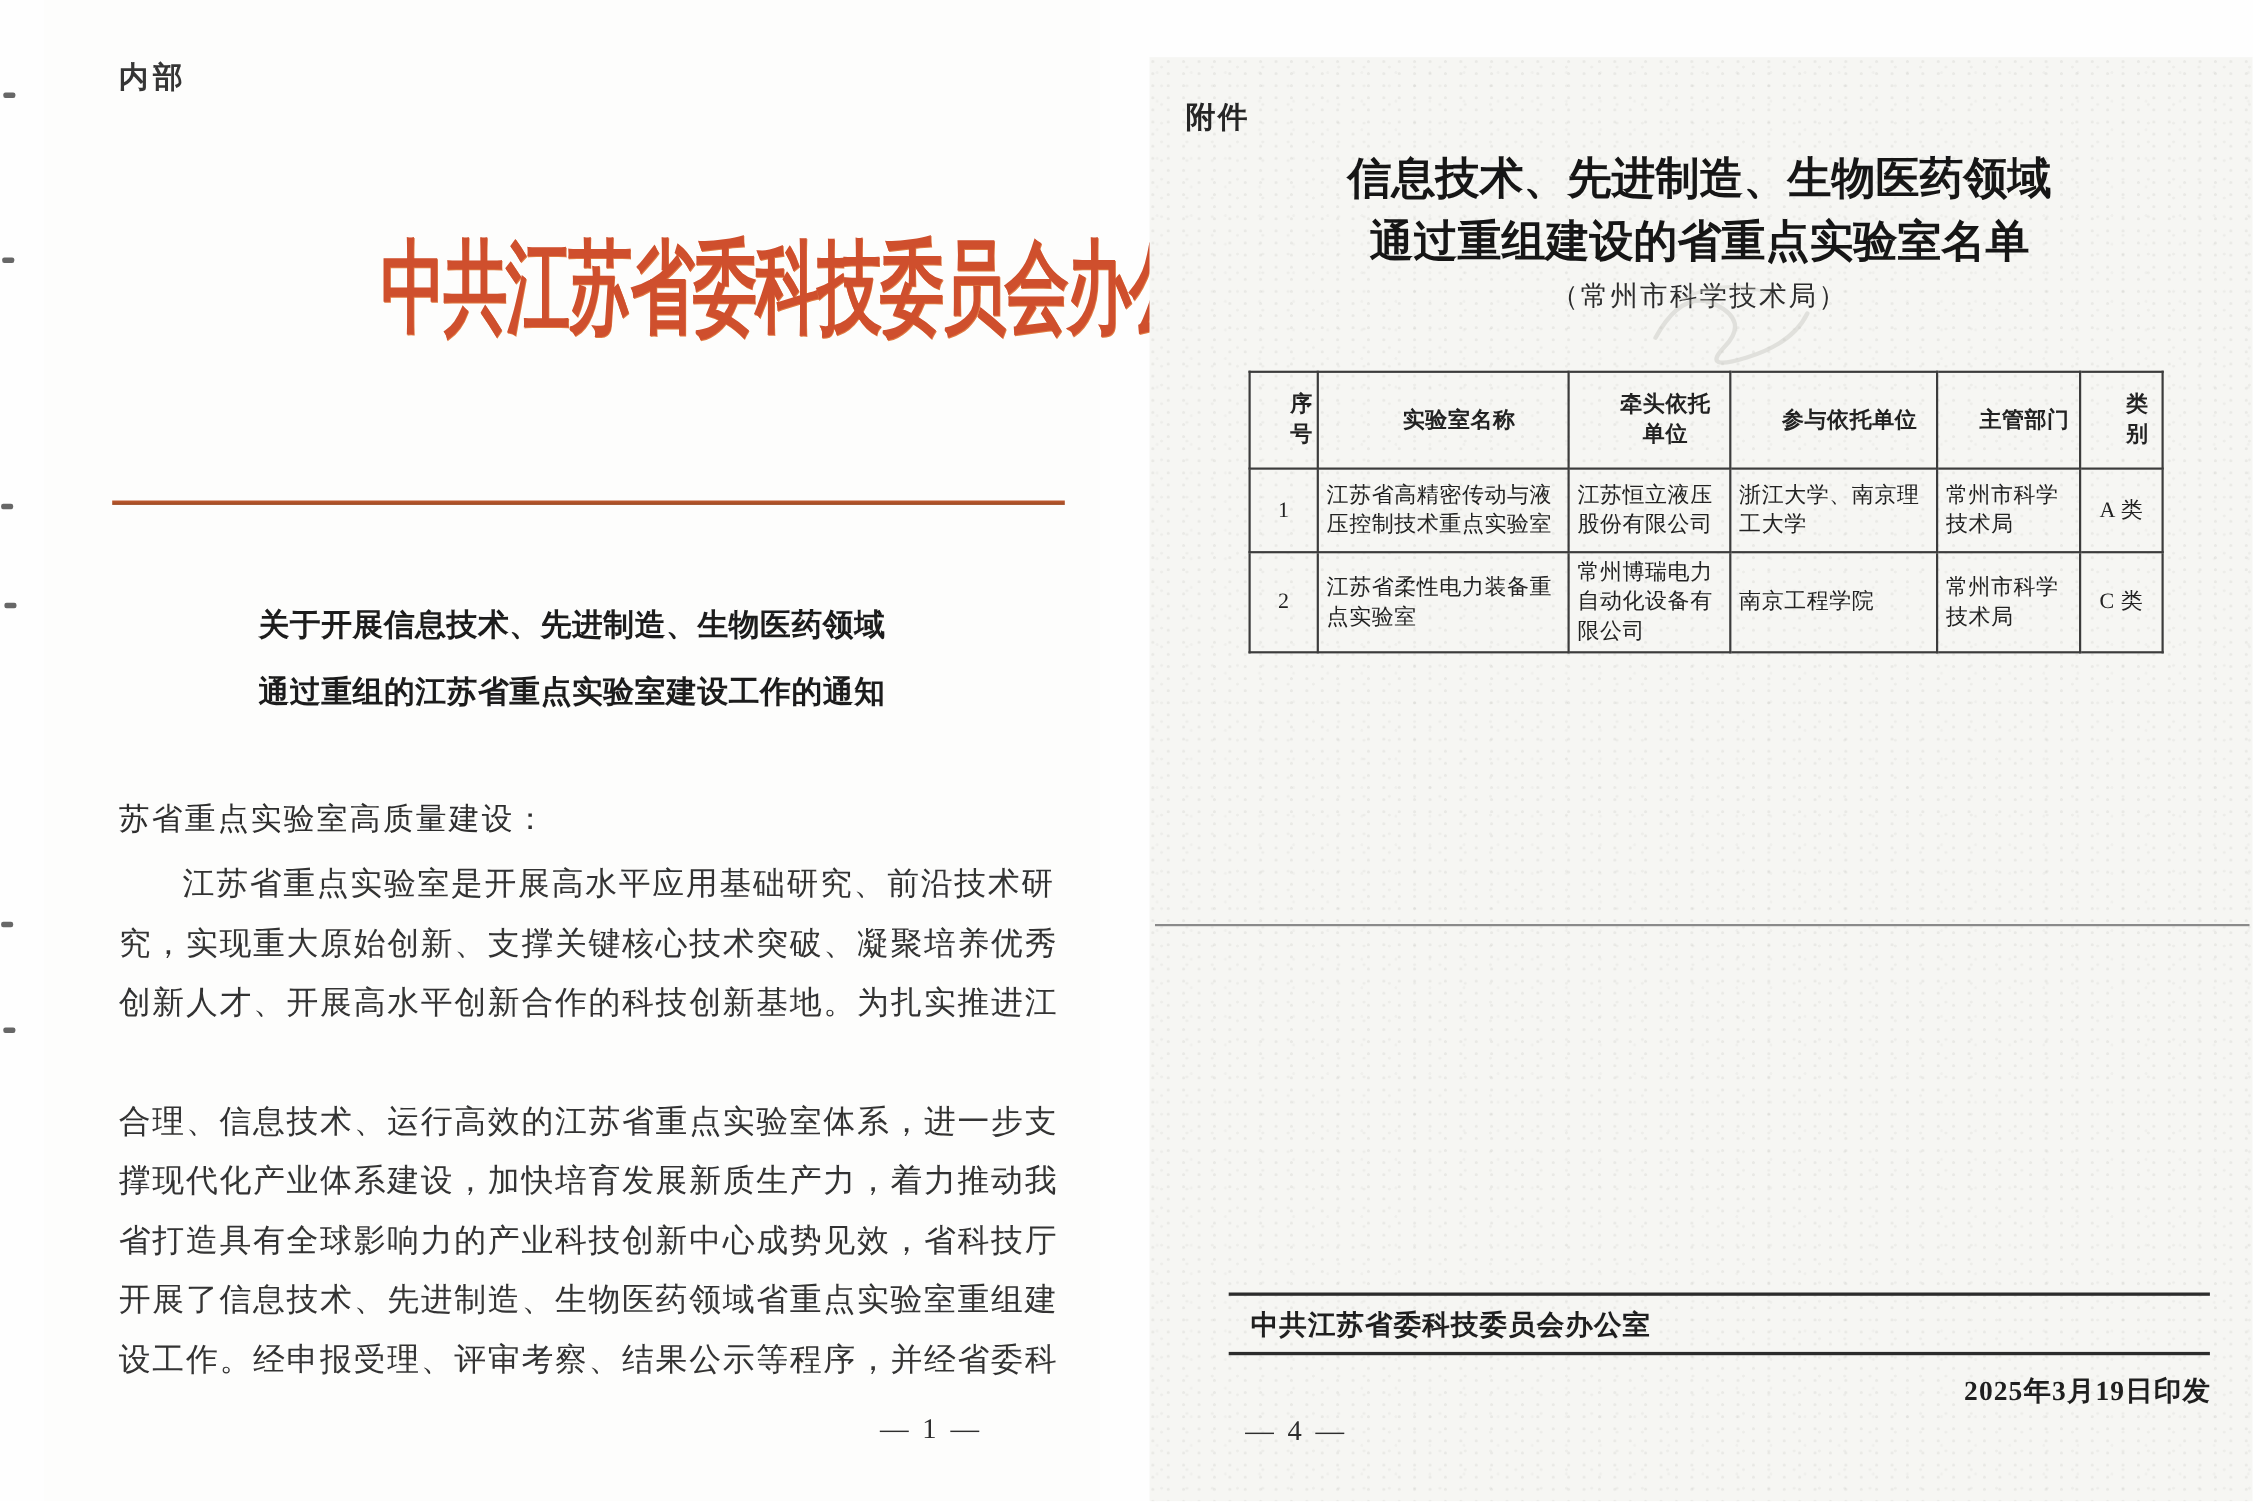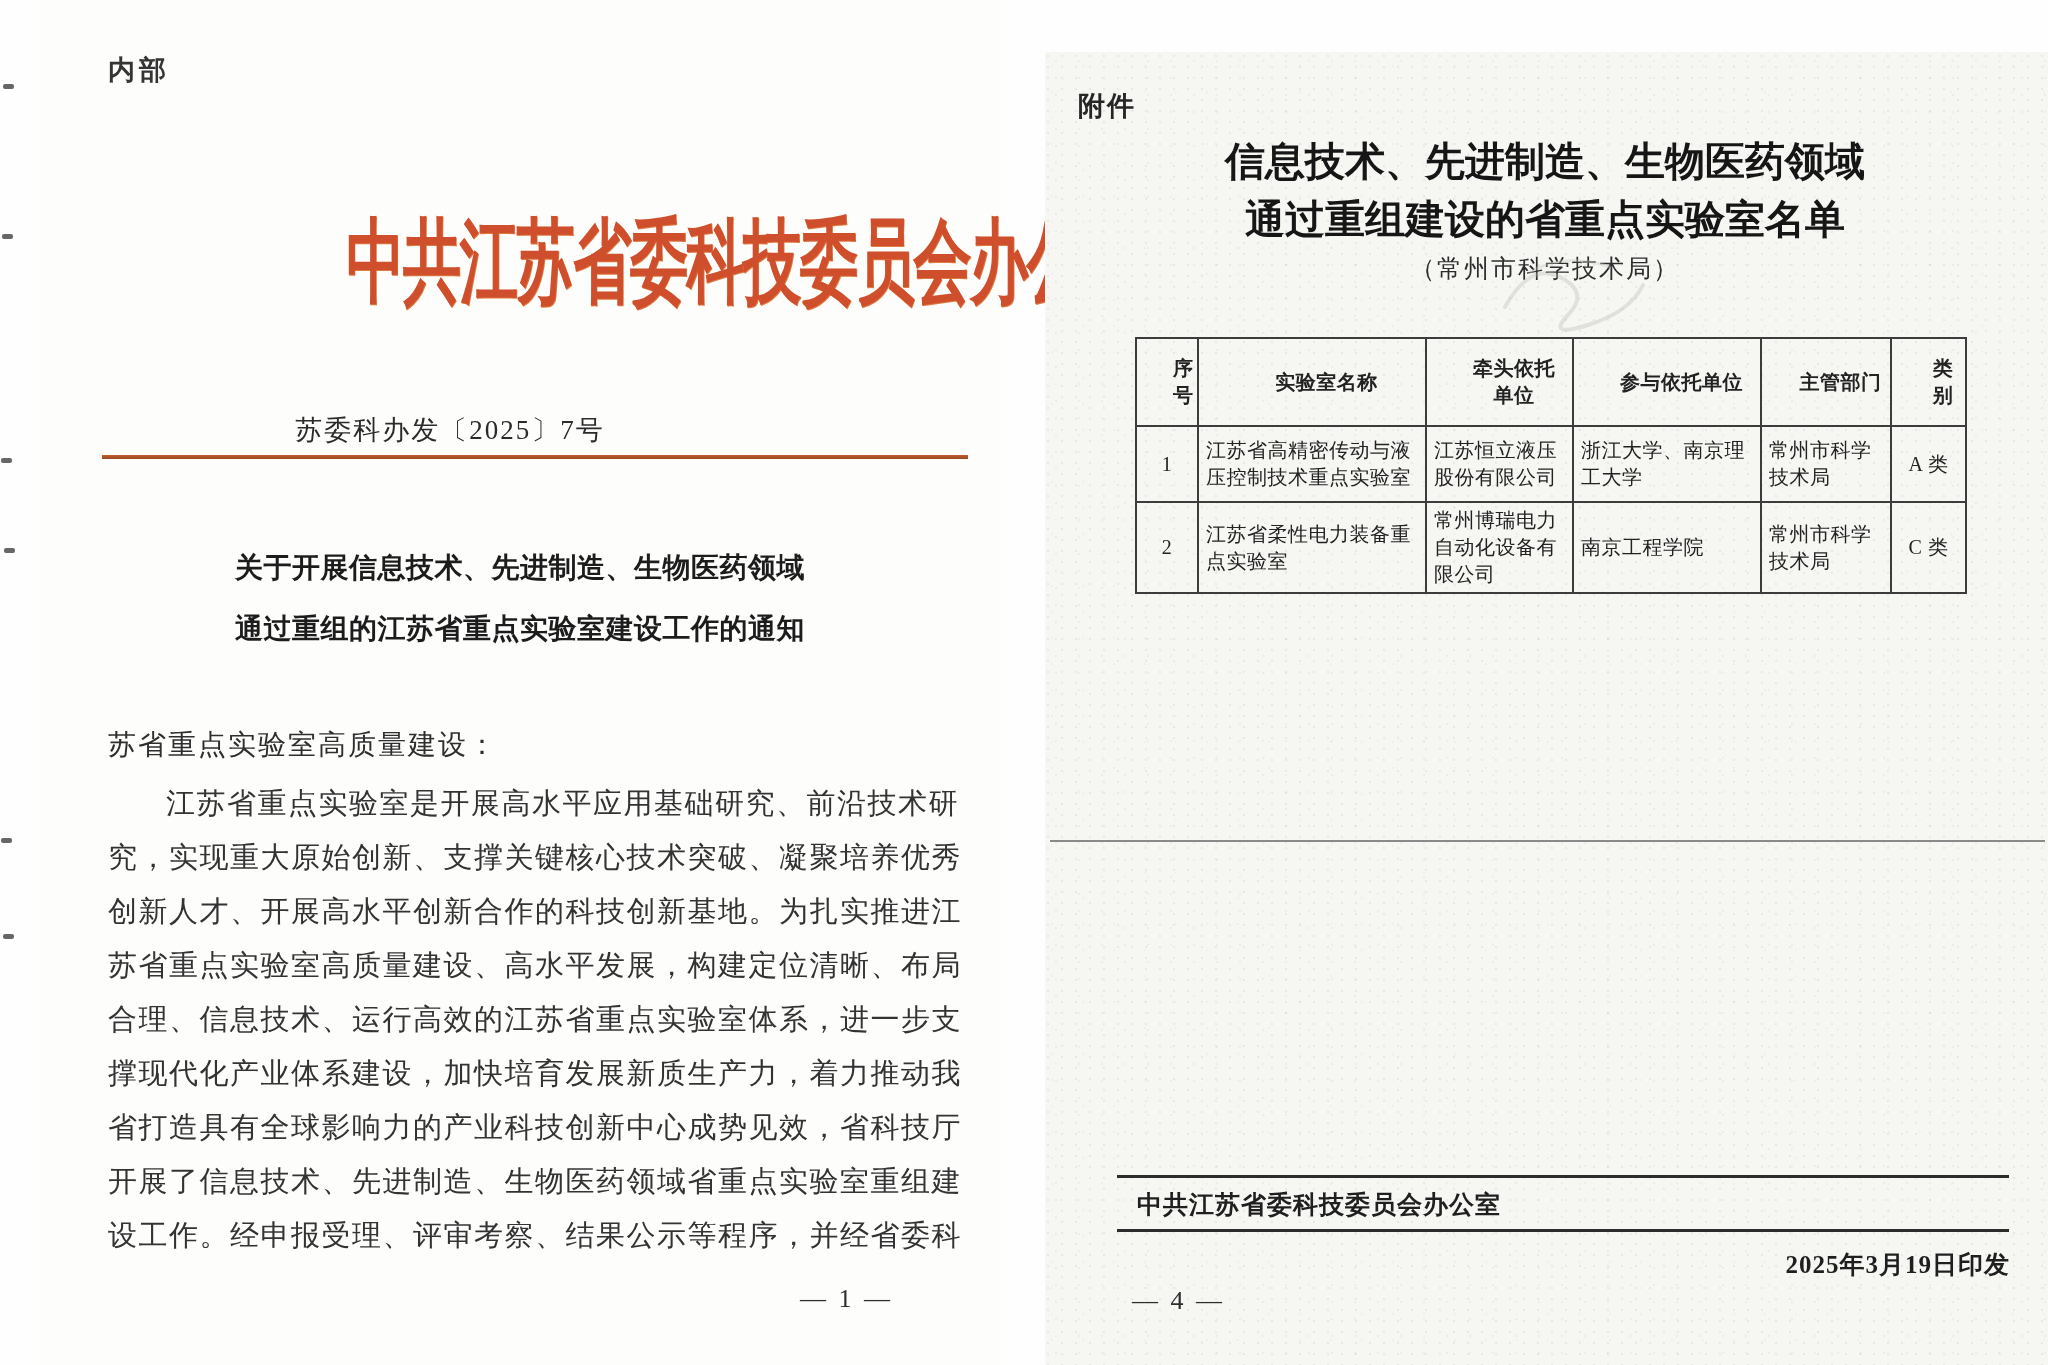--- a/index.html
+++ b/index.html
@@ -82,33 +82,31 @@
   <div class="abs speck" style="left:3px;top:934px;"></div>
 
   <div id="left-page" class="abs">
 
     <div class="abs security">内部</div>
 
     <div class="abs red-title-wrap">
       <span>中共江苏省委科技委员会办公室文件</span>
     </div>
 
-    <div class="abs doc-number">苏委科办发〔2025〕7号</div>
 
     <div class="abs red-line"></div>
 
     <div id="notice-title-1" class="abs notice-title">关于开展信息技术、先进制造、生物医药领域</div>
     <div id="notice-title-2" class="abs notice-title">通过重组的江苏省重点实验室建设工作的通知</div>
 
     <div class="abs salutation">苏省重点实验室高质量建设：</div>
 
     <div class="abs body-line indent" style="top:784px;">江苏省重点实验室是开展高水平应用基础研究、前沿技术研</div>
     <div class="abs body-line" style="top:838px;">究，实现重大原始创新、支撑关键核心技术突破、凝聚培养优秀</div>
     <div class="abs body-line" style="top:892px;">创新人才、开展高水平创新合作的科技创新基地。为扎实推进江</div>
-    <div class="abs body-line" style="top:946px;">苏省重点实验室高质量建设、高水平发展，构建定位清晰、布局</div>
     <div class="abs body-line" style="top:1000px;">合理、信息技术、运行高效的江苏省重点实验室体系，进一步支</div>
     <div class="abs body-line" style="top:1054px;">撑现代化产业体系建设，加快培育发展新质生产力，着力推动我</div>
     <div class="abs body-line" style="top:1108px;">省打造具有全球影响力的产业科技创新中心成势见效，省科技厅</div>
     <div class="abs body-line" style="top:1162px;">开展了信息技术、先进制造、生物医药领域省重点实验室重组建</div>
     <div class="abs body-line" style="top:1216px;">设工作。经申报受理、评审考察、结果公示等程序，并经省委科</div>
 
     <div id="left-page-num" class="abs page-num">— 1 —</div>
   </div>
 
   <div id="right-page" class="abs">

